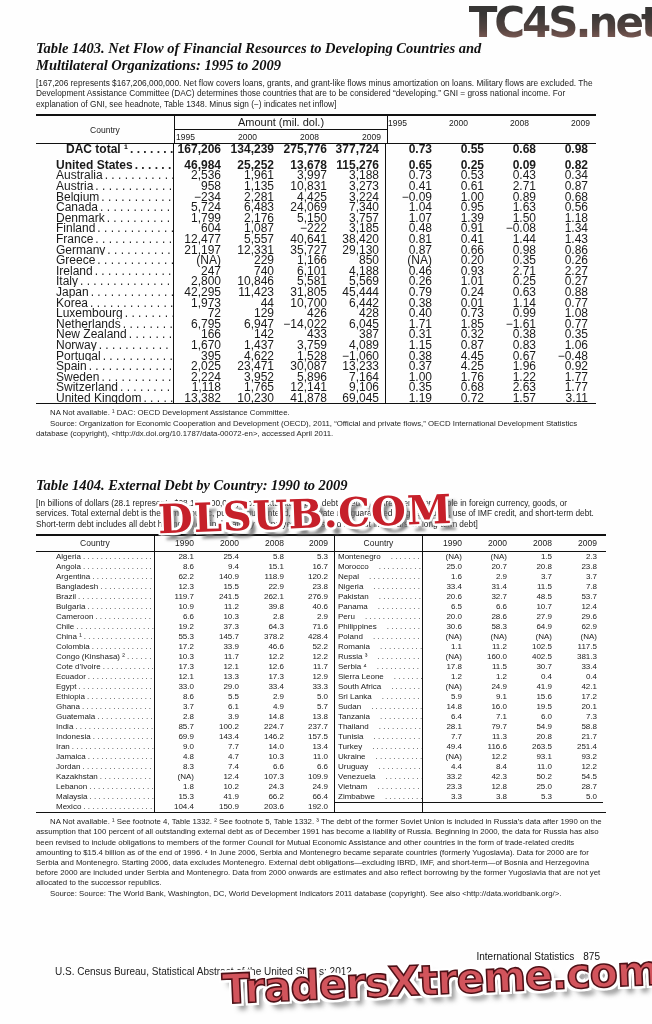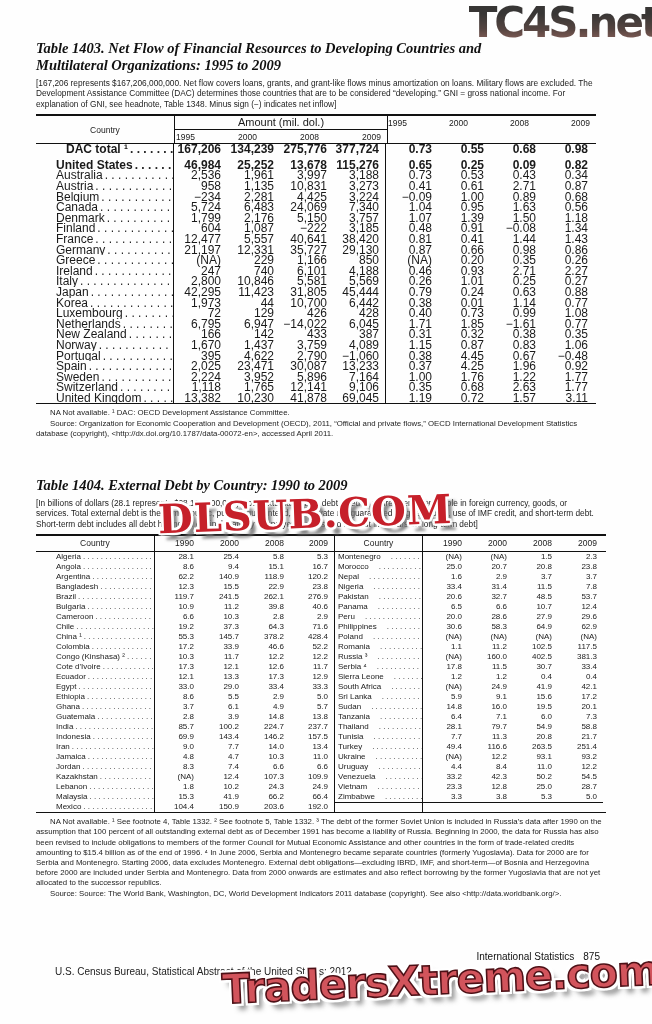--- a/index.html
+++ b/index.html
@@ -428,21 +428,21 @@
             <span class="cp">1.06</span>
           </div>
 
           <div class="r">
             <span class="cname vline">
               <span class="nm">Portugal</span>
               <span class="dots"></span>
             </span>
             <span class="ca">395</span>
             <span class="ca">4,622</span>
-            <span class="ca">2,790</span>
+            <span class="ca">1,528</span>
             <span class="ca vline">−1,060</span>
             <span class="cp">0.38</span>
             <span class="cp">4.45</span>
             <span class="cp">0.67</span>
             <span class="cp">−0.48</span>
           </div>
 
           <div class="r">
             <span class="cname vline">
               <span class="nm">Spain</span>

